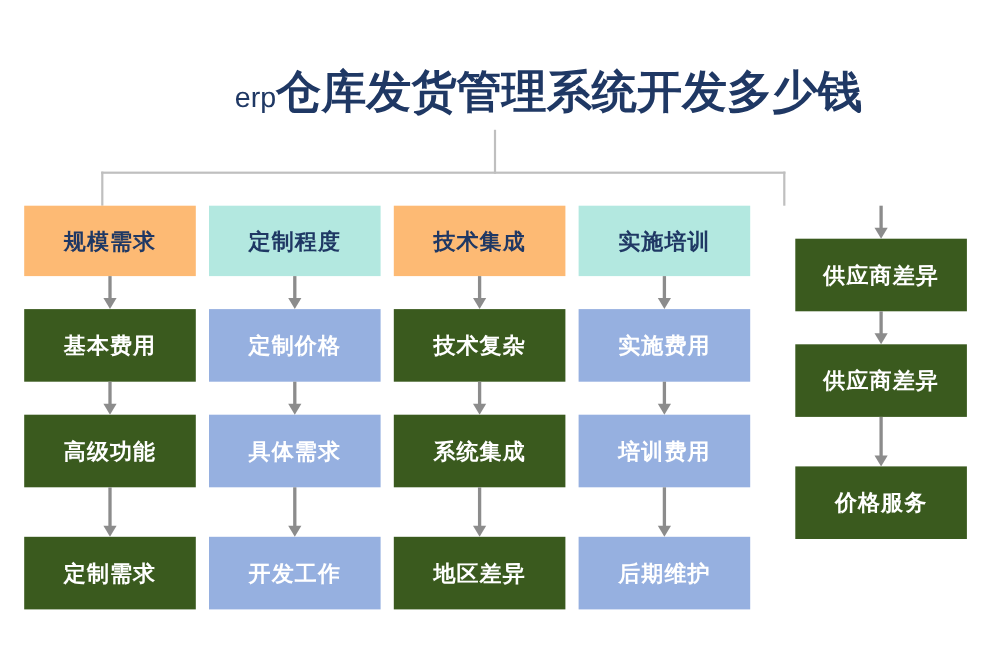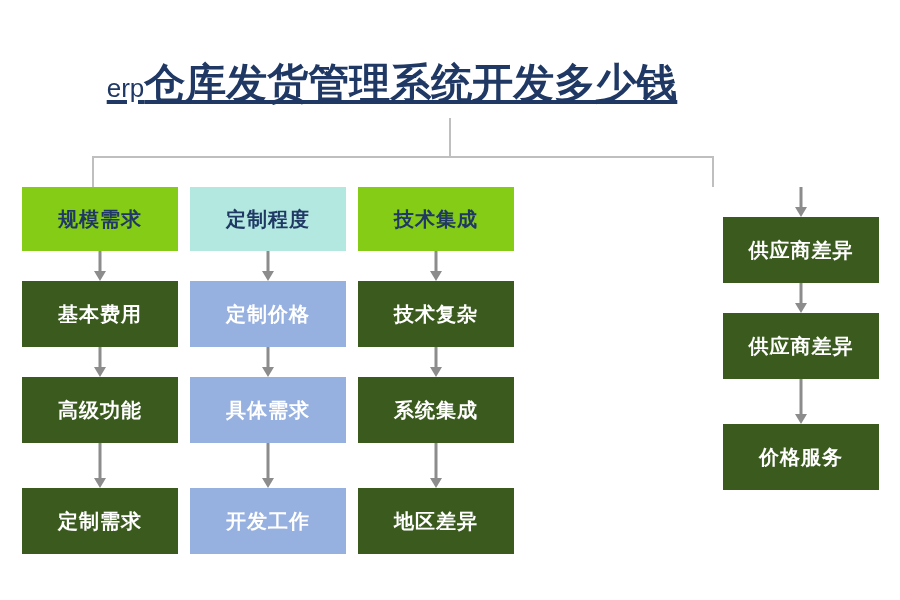--- a/index.html
+++ b/index.html
@@ -21,29 +21,28 @@
     width: 900px;
     height: 600px;
   }
 
   
   .title {
     position: absolute;
     left: 0;
     top: 58px;
     width: 784px;
-    text-align: center;
+    text-align: right;
     color: #1f3864;
     font-size: 41px;
     font-weight: bold;
     letter-spacing: 0px;
     line-height: 50px;
     white-space: nowrap;
     font-family: "Liberation Serif", "DejaVu Serif", serif;
-    text-decoration: underline;
   }
   .title .latin {
     font-size: 26px;
     font-family: "Liberation Sans", sans-serif;
     font-weight: normal;
     vertical-align: baseline;
   }
 
   
   .bracket-stem {
@@ -88,21 +87,21 @@
     height: 64px;
     display: flex;
     align-items: center;
     justify-content: center;
     color: #1f3864;
     font-size: 20px;
     font-weight: bold;
     letter-spacing: 1px;
     font-family: "Liberation Serif", "DejaVu Serif", serif;
   }
-  .header-box.green { background: #84cc16; }
+  .header-box.green { background: #fdba74; }
   .header-box.cyan  { background: #b3e8e0; }
 
   .cell-box {
     height: 66px;
     display: flex;
     align-items: center;
     justify-content: center;
     color: #ffffff;
     font-size: 20px;
     font-weight: bold;
@@ -266,20 +265,46 @@
     </div>
     <div class="arrow-gap tall">
       <div class="shaft"></div>
       <div class="head"></div>
     </div>
     <div class="cell-box darkgreen">
       <span>地区差异</span>
     </div>
   </div>
 
+  <div class="column col-3">
+    <div class="header-box cyan">
+      <span>实施培训</span>
+    </div>
+    <div class="arrow-gap">
+      <div class="shaft"></div>
+      <div class="head"></div>
+    </div>
+    <div class="cell-box blue">
+      <span>实施费用</span>
+    </div>
+    <div class="arrow-gap">
+      <div class="shaft"></div>
+      <div class="head"></div>
+    </div>
+    <div class="cell-box blue">
+      <span>培训费用</span>
+    </div>
+    <div class="arrow-gap tall">
+      <div class="shaft"></div>
+      <div class="head"></div>
+    </div>
+    <div class="cell-box blue">
+      <span>后期维护</span>
+    </div>
+  </div>
 
   <div class="column col-4">
     <div class="arrow-gap">
       <div class="shaft"></div>
       <div class="head"></div>
     </div>
     <div class="cell-box darkgreen">
       <span>供应商差异</span>
     </div>
     <div class="arrow-gap">

